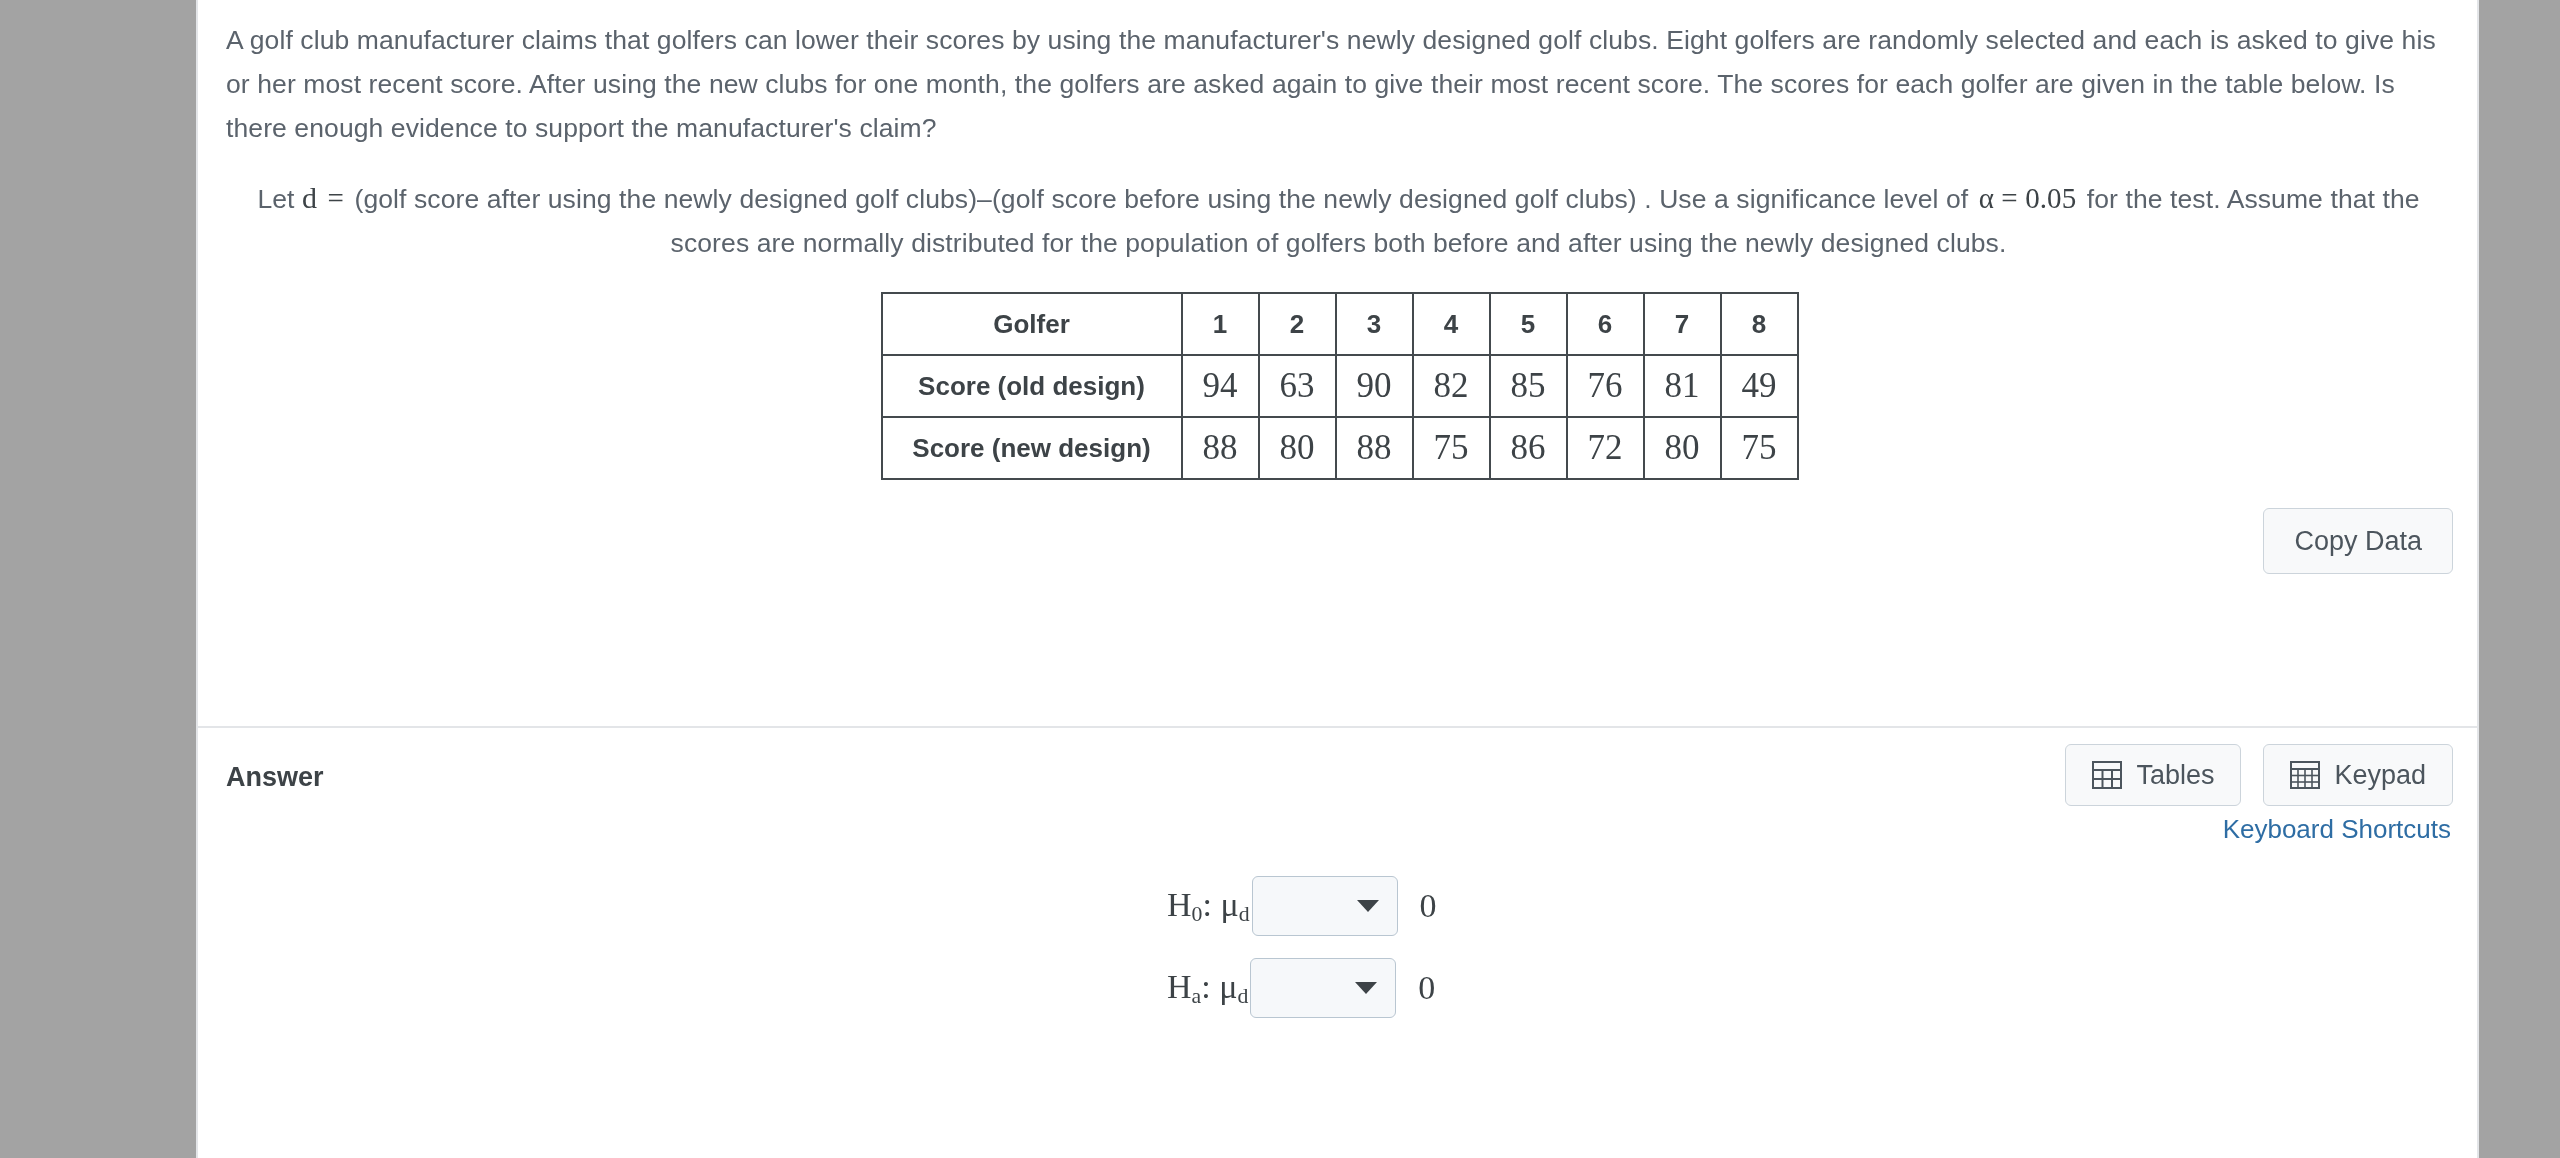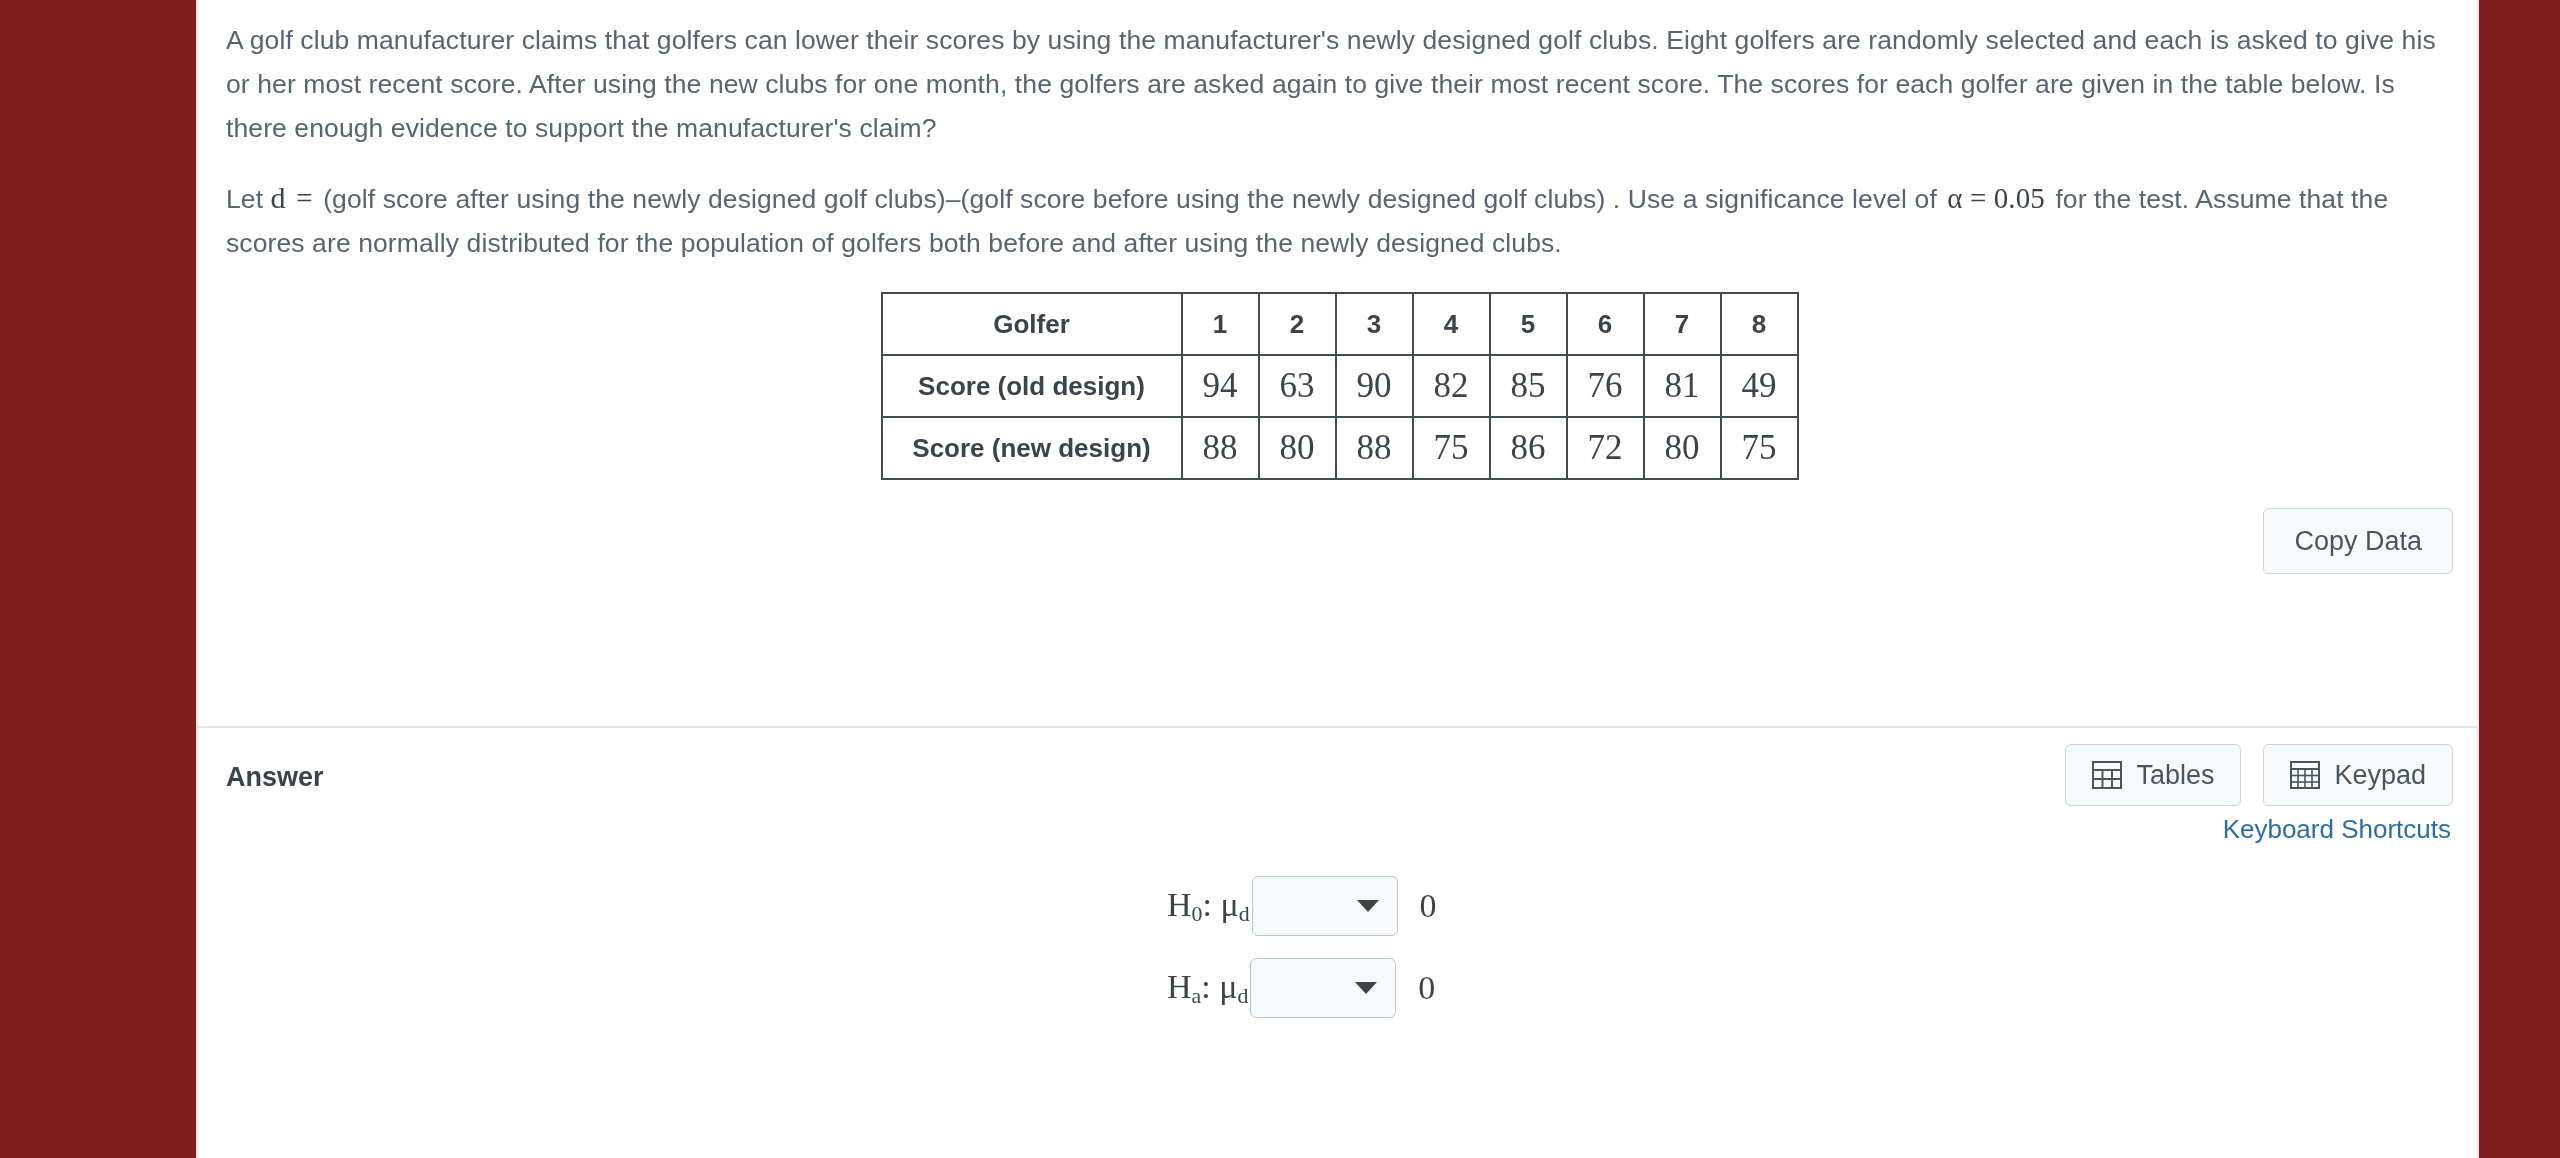--- a/index.html
+++ b/index.html
@@ -8,21 +8,21 @@
     width: 2560px; height: 1158px;
     background: #f1f2f4;
     font-family: "Liberation Sans", sans-serif;
     overflow: hidden;
   }
 
   #page {
     position: relative;
     width: 2560px;
     height: 1158px;
-    background: #7f1d1d;
+    background: #a3a3a3;
   }
 
   
   #card {
     position: absolute;
     left: 196px;
     top: 0;
     width: 2283px;
     height: 1158px;
     background: #ffffff;
@@ -36,21 +36,21 @@
     left: 28px;
     top: 18px;
     width: 2225px;
   }
   .para {
     color: #5b636c;
     font-size: 26.5px;
     line-height: 44px;
     letter-spacing: 0.1px;
   }
-  .para.second { margin-top: 26px; }
+  .para.second { margin-top: 26px; text-align: center; }
 
   .mathvar {
     font-family: "Liberation Serif", serif;
     color: #3d4347;
     font-size: 30px;
   }
   .matheq {
     font-family: "Liberation Serif", serif;
     color: #3d4347;
     font-size: 29px;

